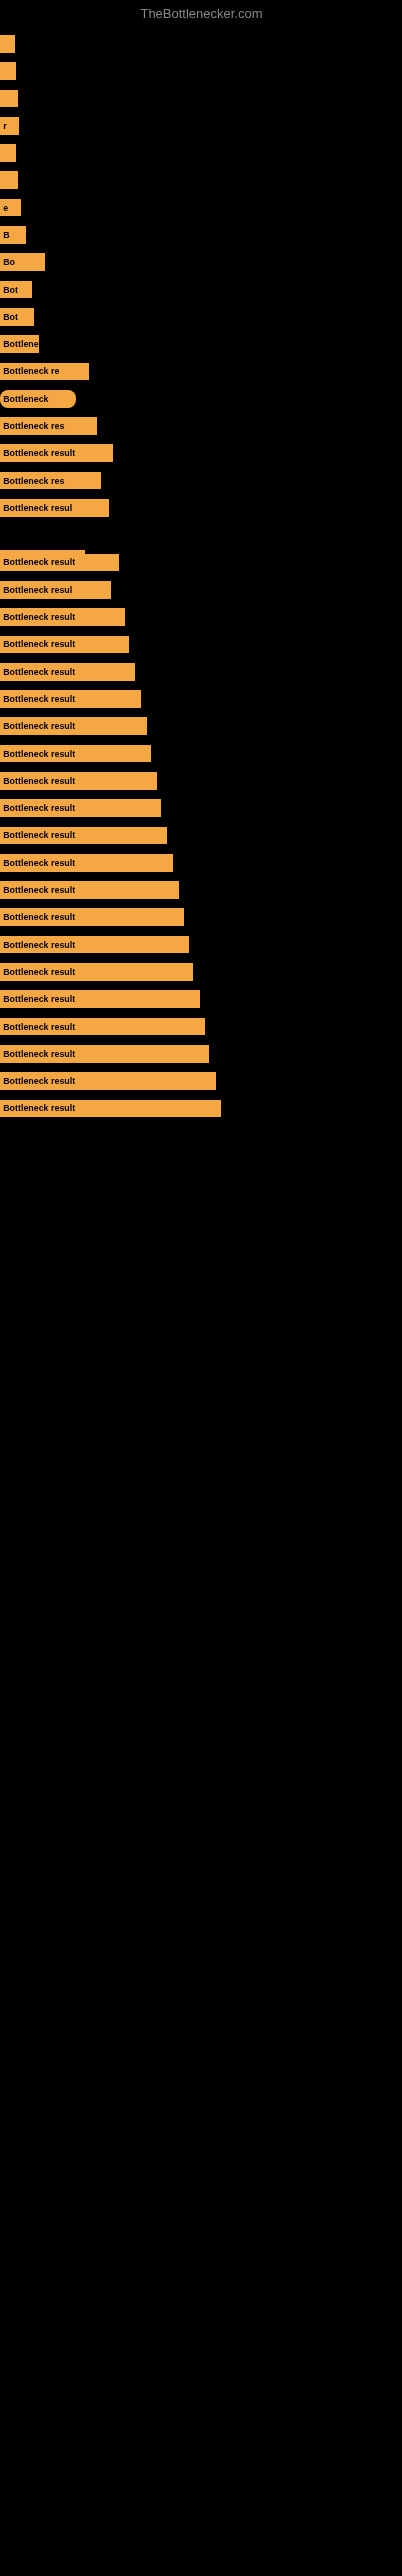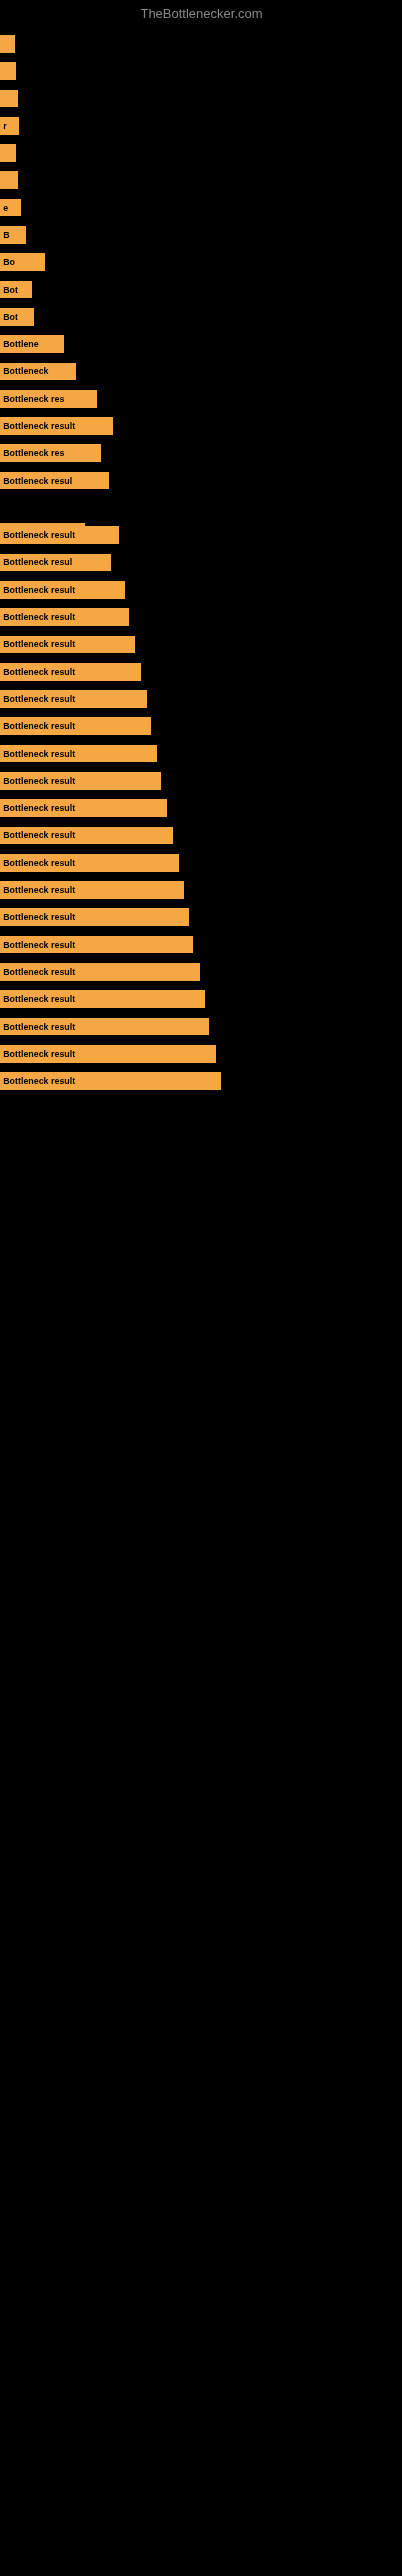--- a/index.html
+++ b/index.html
@@ -99,26 +99,31 @@
       <div class="bar" style="width: 32px;">
         <span class="bar-label">Bot</span>
       </div>
     </div>
     <div class="bar-row">
       <div class="bar" style="width: 34px;">
         <span class="bar-label">Bot</span>
       </div>
     </div>
     <div class="bar-row">
-      <div class="bar" style="width: 64px;">
+      <div class="bar" style="width: 39px;">
         <span class="bar-label">Bottlene</span>
       </div>
     </div>
     <div class="bar-row">
-      <div class="bar" style="width: 76px;">
+      <div class="bar" style="width: 89px;">
+        <span class="bar-label">Bottleneck re</span>
+      </div>
+    </div>
+    <div class="bar-row">
+      <div class="bar" style="width: 76px; border-radius: 8px;">
         <span class="bar-label">Bottleneck</span>
       </div>
     </div>
     <div class="bar-row">
       <div class="bar" style="width: 97px;">
         <span class="bar-label">Bottleneck res</span>
       </div>
     </div>
     <div class="bar-row">
       <div class="bar" style="width: 113px;">

